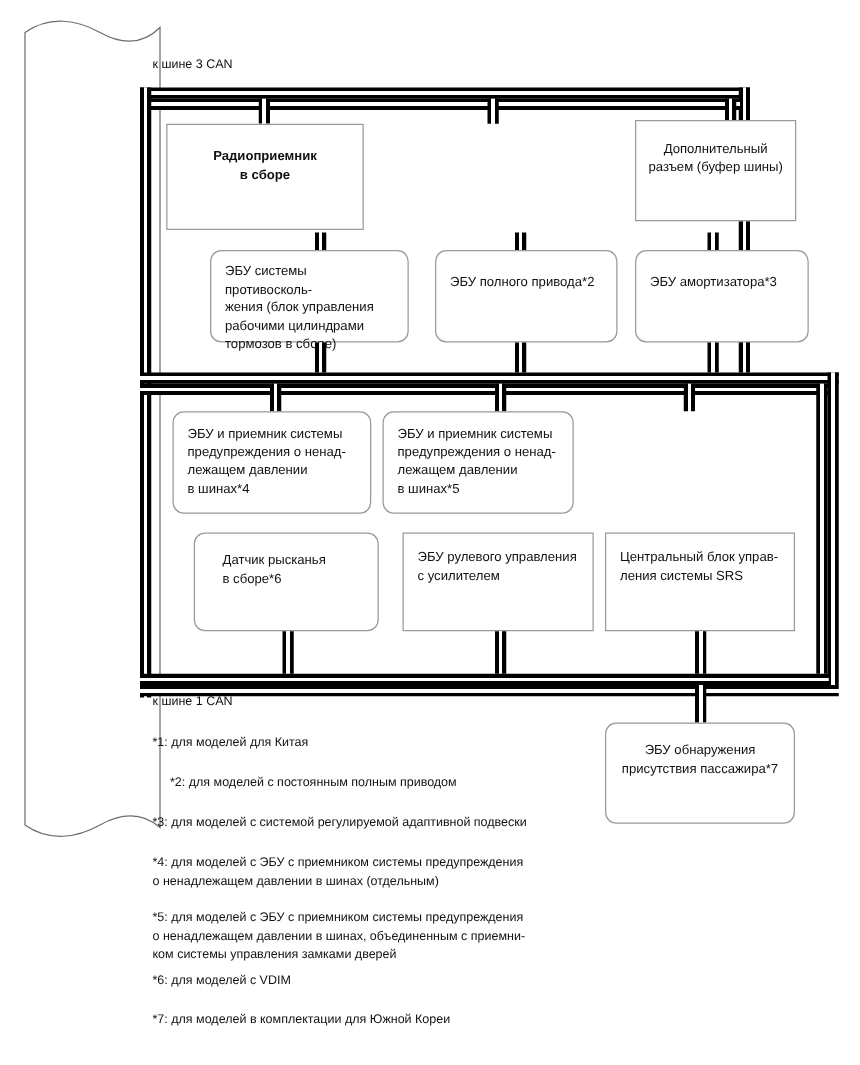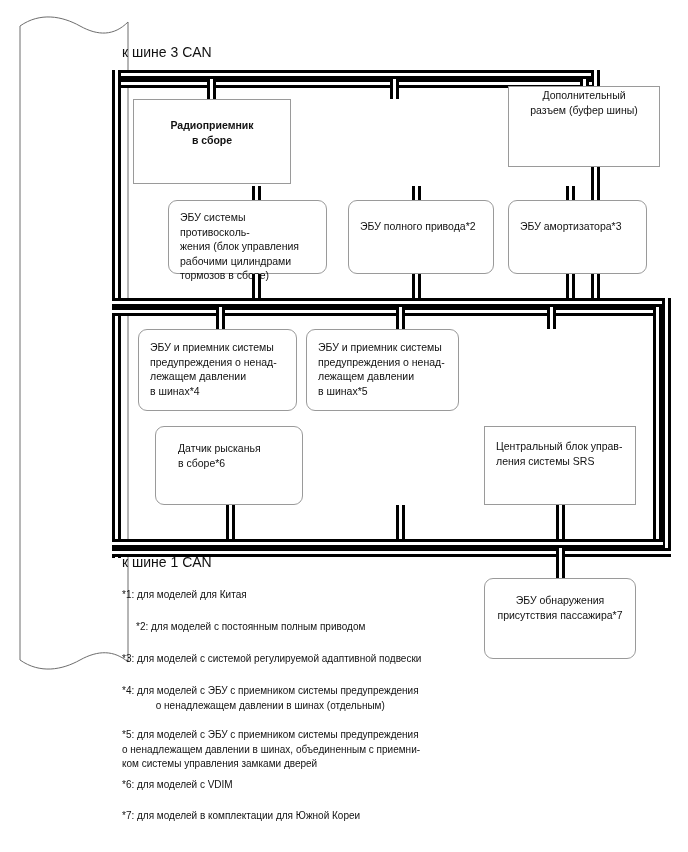--- a/index.html
+++ b/index.html
@@ -35,21 +35,21 @@
     font-size:10.5px;
     line-height:14.5px;
     color:#111;
     padding:10px 9px 6px 11px;
     white-space:pre-line;
   }
   .node.rounded{border-radius:9px;}
   .node.center{text-align:center;padding-left:6px;padding-right:6px;}
 
   
-  .label{position:absolute;font-size:14px;line-height:14px;color:#111;white-space:pre-line;}
+  .label{position:absolute;font-size:10px;line-height:14px;color:#111;white-space:pre-line;}
   .note{position:absolute;font-size:10px;line-height:14.5px;color:#111;white-space:pre-line;}
 </style>
 </head>
 <body>
 
 <div id="page">
 
   <svg id="torn-paper" viewBox="0 0 112 670" width="112" height="670" preserveAspectRatio="none">
     <path d="M2,12 C22,-2 44,2 62,12 C80,22 96,22 110,8
              L110,648 C96,636 80,636 62,646 C44,656 22,660 2,646 Z" fill="#ffffff" stroke="#6d6d6d" stroke-width="1"></path>
@@ -62,21 +62,21 @@
   <div class="rail rail-v" style="left:591px;top:70px;height:228px;"></div>
   <div class="rail rail-h" style="left:112px;top:79px;width:480px;"></div>
   <div class="rail rail-v" style="left:112px;top:70px;height:488px;"></div>
 
   <div class="stub" style="left:207px;top:79px;height:20px;"></div>
   <div class="stub" style="left:390px;top:79px;height:20px;"></div>
   <div class="stub" style="left:580px;top:79px;height:20px;"></div>
 
   <div class="node center" style="left:133px;top:99px;width:158px;height:85px;padding-top:18px;font-weight:bold;">Радиоприемник
 в сборе</div>
-  <div class="node center" style="left:508px;top:86px;width:152px;height:81px;padding-top:1px;">Дополнительный
+  <div class="node center" style="left:508px;top:96px;width:129px;height:81px;padding-top:15px;">Дополнительный
 разъем (буфер шины)</div>
 
   <div class="rail rail-h" style="left:112px;top:186px;width:0px;"></div>
   <div class="stub" style="left:252px;top:186px;height:14px;"></div>
   <div class="stub" style="left:412px;top:186px;height:14px;"></div>
   <div class="stub" style="left:566px;top:186px;height:14px;"></div>
 
   <div class="node rounded" style="left:168px;top:200px;width:159px;height:74px;padding-top:9px;">ЭБУ системы противосколь-
 жения (блок управления
 рабочими цилиндрами
@@ -101,40 +101,42 @@
 предупреждения о ненад-
 лежащем давлении
 в шинах*4</div>
   <div class="node rounded" style="left:306px;top:329px;width:153px;height:82px;padding-top:10px;">ЭБУ и приемник системы
 предупреждения о ненад-
 лежащем давлении
 в шинах*5</div>
 
   <div class="node rounded" style="left:155px;top:426px;width:148px;height:79px;padding-top:14px;padding-left:22px;">Датчик рысканья
 в сборе*6</div>
+  <div class="node" style="left:322px;top:426px;width:153px;height:79px;padding-top:12px;">ЭБУ рулевого управления
+с усилителем</div>
   <div class="node" style="left:484px;top:426px;width:152px;height:79px;padding-top:12px;">Центральный блок управ-
 ления системы SRS</div>
 
   <div class="stub" style="left:226px;top:505px;height:34px;"></div>
   <div class="stub" style="left:396px;top:505px;height:34px;"></div>
   <div class="stub" style="left:556px;top:505px;height:34px;"></div>
 
   <div class="rail rail-h" style="left:112px;top:539px;width:551px;"></div>
   <div class="rail rail-h" style="left:112px;top:548px;width:559px;"></div>
   <div class="stub" style="left:556px;top:548px;height:30px;"></div>
 
   <div class="label" style="left:122px;top:555px;">к шине 1 CAN</div>
 
   <div class="node rounded center" style="left:484px;top:578px;width:152px;height:81px;padding-top:14px;">ЭБУ обнаружения
 присутствия пассажира*7</div>
 
   <div class="note" style="left:122px;top:588px;">*1: для моделей для Китая</div>
   <div class="note" style="left:122px;top:620px;margin-left:14px;">*2: для моделей с постоянным полным приводом</div>
   <div class="note" style="left:122px;top:652px;">*3: для моделей с системой регулируемой адаптивной подвески</div>
-  <div class="note" style="left:122px;top:684px;text-align:center;">*4: для моделей с ЭБУ с приемником системы предупреждения
+  <div class="note" style="left:122px;top:684px;">*4: для моделей с ЭБУ с приемником системы предупреждения
 о ненадлежащем давлении в шинах (отдельным)</div>
   <div class="note" style="left:122px;top:728px;">*5: для моделей с ЭБУ с приемником системы предупреждения
 о ненадлежащем давлении в шинах, объединенным с приемни-
 ком системы  управления замками дверей</div>
   <div class="note" style="left:122px;top:778px;">*6: для моделей с VDIM</div>
   <div class="note" style="left:122px;top:809px;">*7: для моделей в комплектации для Южной Кореи</div>
 
 </div>
 
 </body></html>

